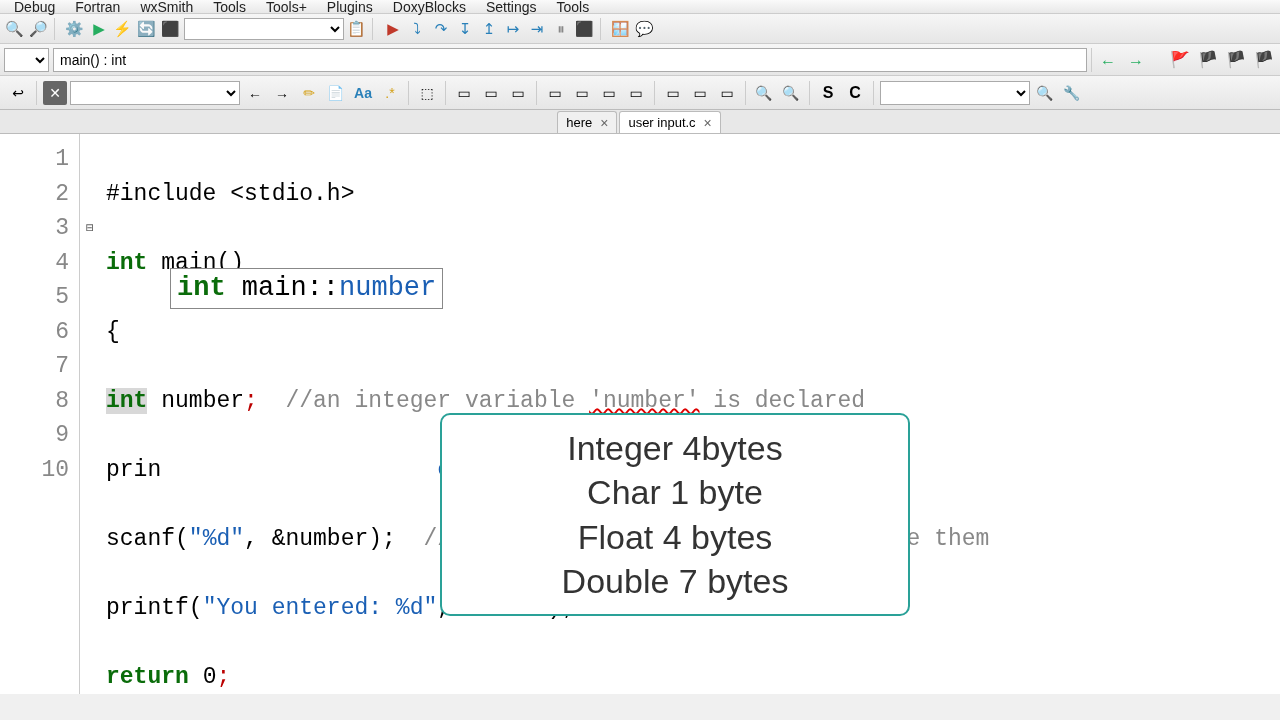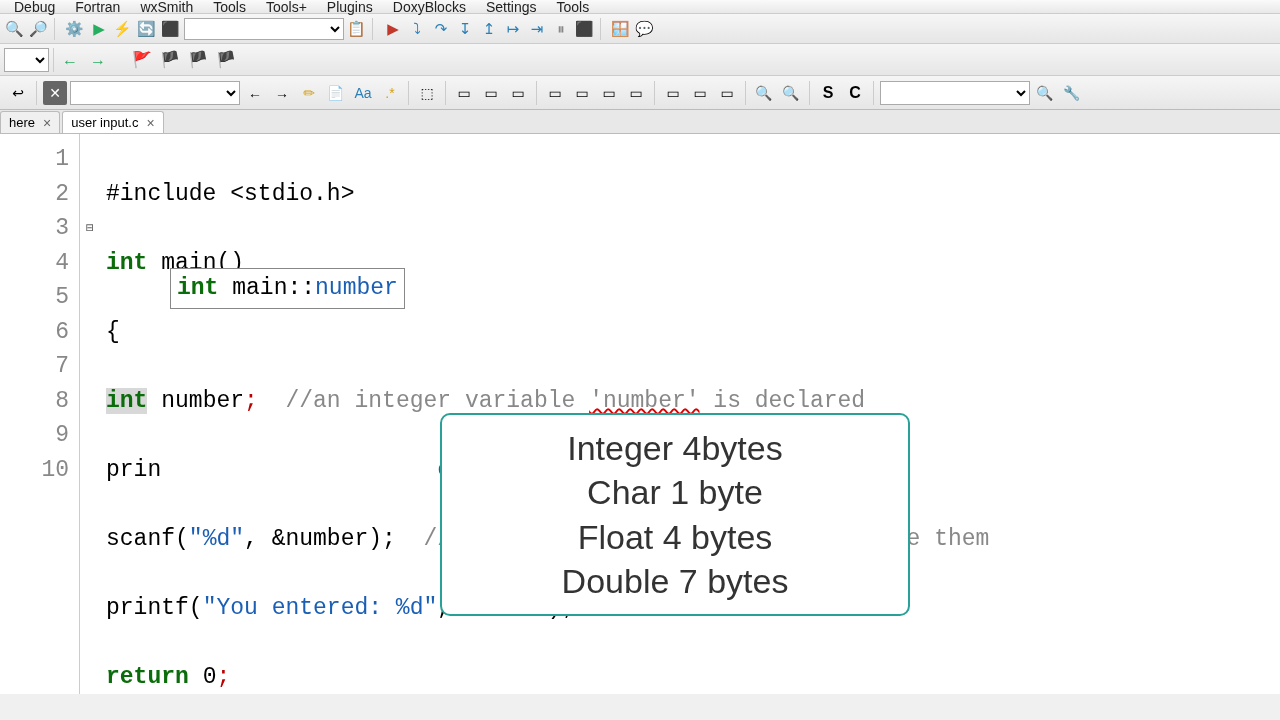--- a/index.html
+++ b/index.html
@@ -111,20 +111,21 @@
   margin: 0 3px;
 }
 .searchbar .combo { width: 170px; height: 24px; border: 1px solid #aaa; background: #fff; }
 .searchbar .combo2 { width: 150px; height: 24px; border: 1px solid #aaa; background: #fff; }
 .tabbar {
   background: #e8e8e8;
   display: flex;
   border-bottom: 1px solid #bbb;
   height: 24px;
   align-items: flex-end;
+  justify-content: center;
 }
 .tab {
   display: flex;
   align-items: center;
   padding: 3px 8px;
   border: 1px solid #bbb;
   border-bottom: none;
   background: #f0f0f0;
   margin-right: 2px;
   border-radius: 3px 3px 0 0;
@@ -187,21 +188,21 @@
   text-decoration-thickness: 2px;
 }
 .tooltip {
   position: absolute;
   left: 70px;
   top: 134px;
   background: #fff;
   border: 1px solid #888;
   padding: 2px 6px;
   font-family: 'Courier New', monospace;
-  font-size: 23px;
+  font-size: 27px;
   white-space: nowrap;
 }
 .tooltip .tkw { color: #0a6c0a; font-weight: bold; }
 .tooltip .tid { color: #1a5fb4; }
 .infobox {
   position: absolute;
   left: 440px;
   top: 413px;
   width: 470px;
   height: 203px;
@@ -254,40 +255,41 @@
   <div class="icon" style="color:#2980b9">⇥</div>
   <div class="icon" style="color:#888">⏸</div>
   <div class="icon" style="color:#888">⬛</div>
   <div class="sep"></div>
   <div class="icon">🪟</div>
   <div class="icon" style="color:#888">💬</div>
 </div>
 
 <div class="navbar">
   <select class="dd"></select>
+  <div class="symbol">main() : int</div>
   <div class="sep" style="width:1px;background:#ccc;height:24px"></div>
   <div class="icon" style="color:#27ae60">←</div>
   <div class="icon" style="color:#27ae60">→</div>
   <div style="width:12px"></div>
   <div class="icon" style="color:#d35400">🚩</div>
   <div class="icon" style="color:#888">🏴</div>
   <div class="icon" style="color:#888">🏴</div>
   <div class="icon" style="color:#888">🏴</div>
 </div>
 
 <div class="searchbar">
   <div class="icon">↩</div>
   <div class="sep"></div>
   <div class="icon" style="background:#666;color:#fff;border-radius:2px">✕</div>
   <select class="combo"></select>
   <div class="icon">←</div>
   <div class="icon">→</div>
   <div class="icon" style="color:#d4a017">✏</div>
   <div class="icon" style="color:#2980b9">📄</div>
-  <div class="icon" style="color:#2980b9;font-weight:normal">Aa</div>
+  <div class="icon" style="color:#2980b9;font-weight:bold">Aa</div>
   <div class="icon" style="color:#d4a017">.*</div>
   <div class="sep"></div>
   <div class="icon">⬚</div>
   <div class="sep"></div>
   <div class="icon">▭</div>
   <div class="icon">▭</div>
   <div class="icon">▭</div>
   <div class="sep"></div>
   <div class="icon">▭</div>
   <div class="icon">▭</div>

